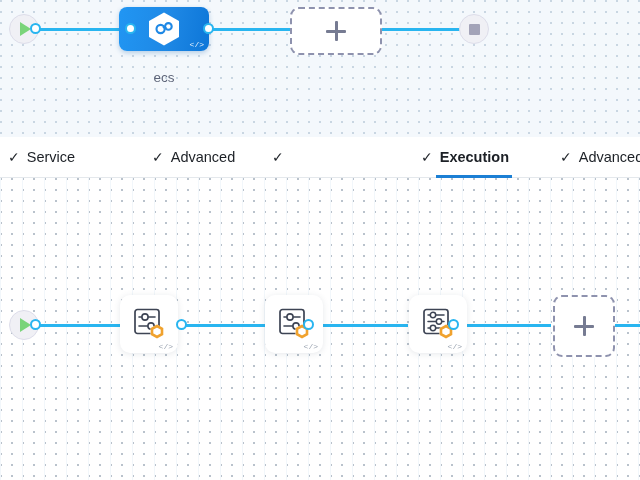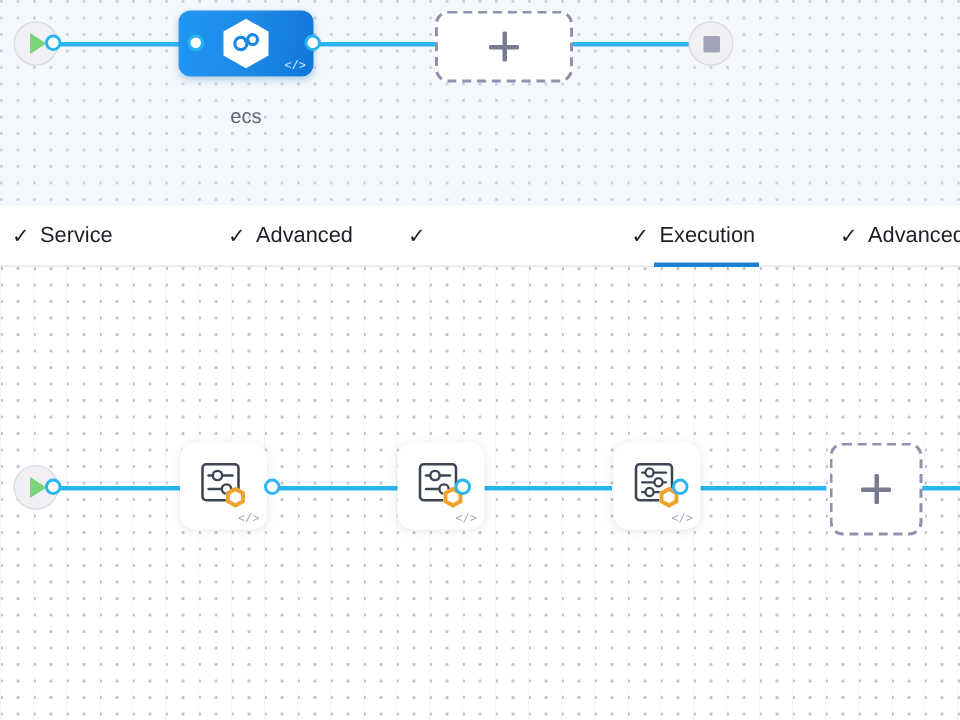--- a/index.html
+++ b/index.html
@@ -55,21 +55,21 @@
     font-size: 14.5px;
     color: #1c2026;
     cursor: pointer;
   }
   .tab .check {
     font-size: 14px;
     line-height: 1;
     color: #1c2026;
     font-weight: 500;
   }
-  .tab.active .tab-label { font-weight: normal; }
+  .tab.active .tab-label { font-weight: bold; }
   .tab .underline {
     position: absolute;
     left: 15px;
     right: -3px;
     bottom: -1px;
     height: 3px;
     background: #1b7fd4;
     display: none;
   }
   .tab.active .underline { display: block; }

